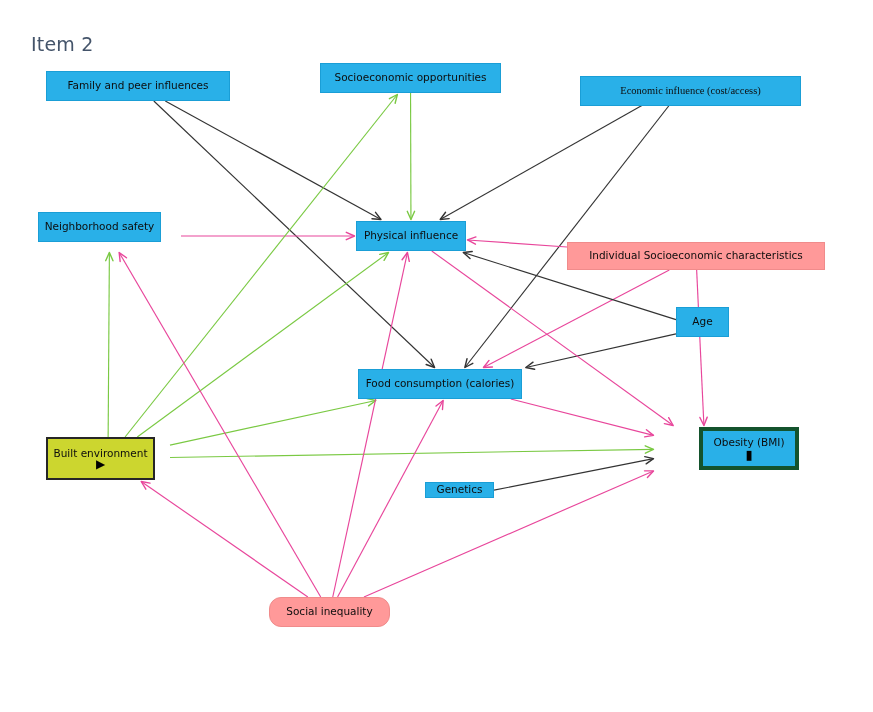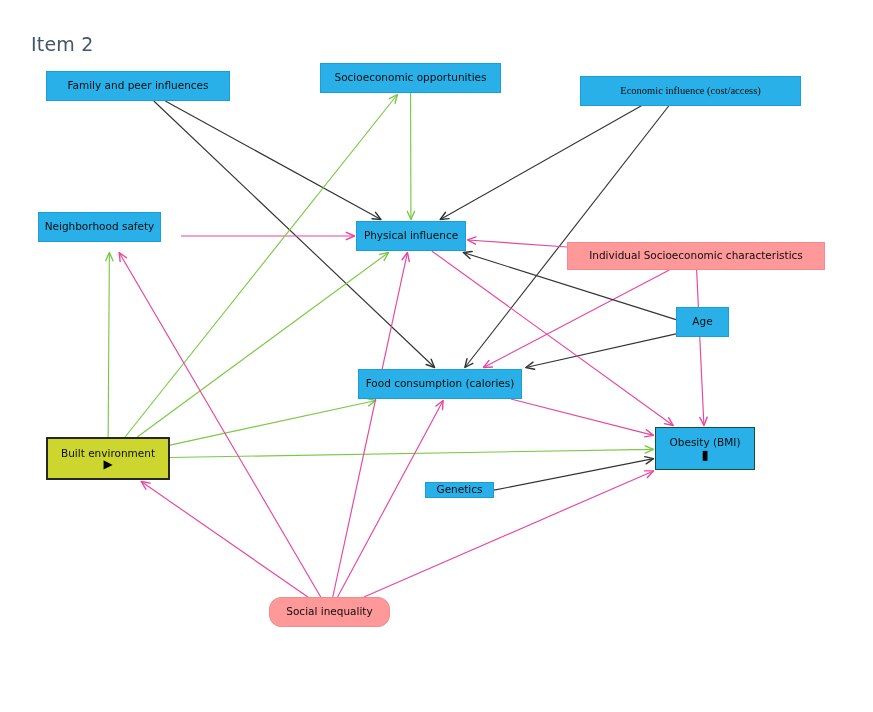--- a/index.html
+++ b/index.html
@@ -25,21 +25,21 @@
     align-items:center;justify-content:center;
     text-align:center;line-height:1.05;
     font-size:10.5px;color:#0d0d0d;
     font-family:"DejaVu Sans","Liberation Sans",sans-serif;
     white-space:nowrap;
   }
   .node .lbl{display:block;}
   .node.blue{background:#29b0e8;border:1px solid #1a9ed6;}
   .node.pink{background:#f99;border:1px solid #f08b8b;}
   .node.exposure{background:#ccd62f;border:2px solid #262626;}
-  .node.outcome{background:#29b0e8;border:1px solid #14532d;}
+  .node.outcome{background:#29b0e8;border:4px solid #14532d;margin-left:44px;}
   .marker{font-size:11px;line-height:9px;margin-top:1px;color:#000;}
   .marker.tri{font-size:12px;}
   .marker.bar{font-weight:700;font-size:13px;line-height:10px;letter-spacing:0;}
 </style>
 </head>
 <body>
 
 <div id="stage">
 
   <div id="title">Item 2</div>
@@ -161,21 +161,21 @@
       </div>
       <div class="node pink" style="left: 567px; top: 242px; width: 258px; height: 28px; align-items: center;">
         <span class="lbl">Individual Socioeconomic characteristics</span>
       </div>
       <div class="node blue" style="left: 676px; top: 307px; width: 53px; height: 30px;">
         <span class="lbl">Age</span>
       </div>
       <div class="node blue" style="left: 358px; top: 369px; width: 164px; height: 30px;">
         <span class="lbl">Food consumption (calories)</span>
       </div>
-      <div class="node exposure" style="left: 46px; top: 437px; width: 124px; height: 43px;">
+      <div class="node exposure" style="left: 46px; top: 437px; width: 109px; height: 43px;">
         <span class="lbl">Built environment</span>
         <span class="marker tri">▶</span>
       </div>
       <div class="node outcome" style="left: 655px; top: 427px; width: 100px; height: 43px;">
         <span class="lbl">Obesity (BMI)</span>
         <span class="marker bar">▮</span>
       </div>
       <div class="node blue" style="left: 425px; top: 482px; width: 69px; height: 16px;">
         <span class="lbl">Genetics</span>
       </div>

